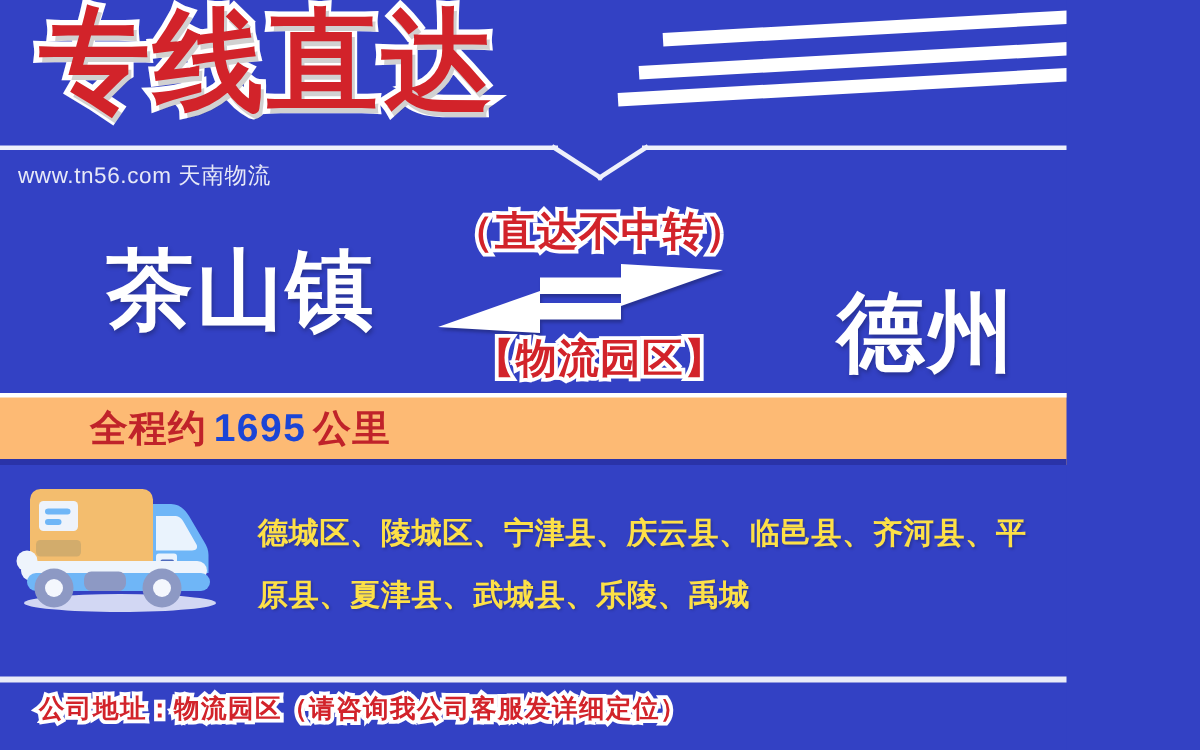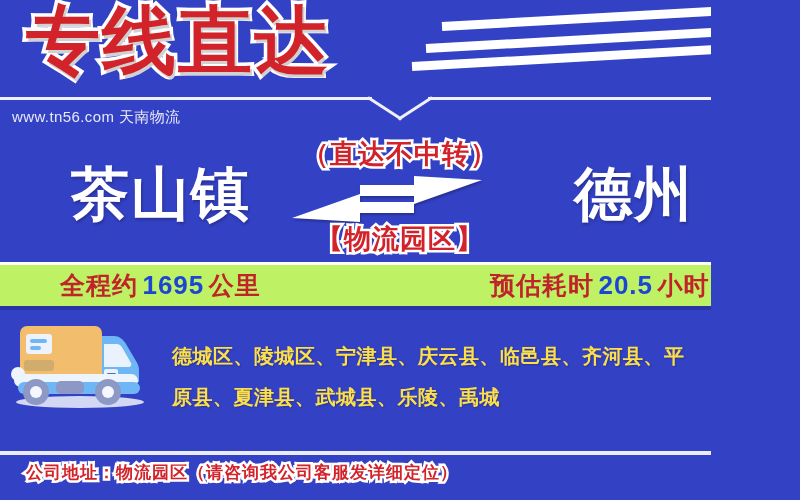--- a/index.html
+++ b/index.html
@@ -58,39 +58,39 @@
   }
 
   
   .city {
     position:absolute; top:162px;
     font-size:58px; font-weight:bold; color:#ffffff;
     letter-spacing:2px; line-height:1.1; white-space:nowrap;
     text-shadow:1px 2px 3px rgba(0,0,0,.25);
   }
   .city.origin { left:55px;margin-left:16px; }
-  .city.dest   { left:574px; }
+  .city.dest   { left:558px;margin-top:28px; }
 
   
   .midtop, .midbot {
     position:absolute; left:0; width:800px; text-align:center;
     font-size:27px; font-weight:bold; color:#d2232a; letter-spacing:1px;
     -webkit-text-stroke:5px #ffffff; paint-order:stroke fill;
     white-space:nowrap;
   }
   .midtop { top:136px; }
   .midbot { top:221px; }
 
   .arrows { position:absolute; top:176px; left:286px; width:202px; height:46px; }
   .arrows svg { display:block; filter:drop-shadow(1px 2px 1px rgba(0,0,0,.25)); }
 
   
   .band {
     position:absolute; top:262px; left:0; width:800px; height:48px;
-    background:#bef264;
+    background:#fdba74;
     border-top:3px solid #ffffff;
     border-bottom:4px solid #2a33a8;
     display:flex; align-items:center;
   }
   .band .left  { position:absolute; left:60px;  white-space:nowrap; }
   .band .right { position:absolute; left:490px; white-space:nowrap; }
   .band .cn { font-size:25px; font-weight:bold; color:#c0232a; letter-spacing:1px; }
   .band .num { font-size:26px; font-weight:bold; color:#1b45d6; letter-spacing:1px; }
 
   
@@ -156,25 +156,20 @@
 
   <div class="midbot">【物流园区】</div>
 
   <div class="city dest">德州</div>
 
   <div class="band">
     <div class="left">
       <span class="cn">全程约</span>
       <span class="num">1695</span>
       <span class="cn">公里</span>
-    </div>
-    <div class="right">
-      <span class="cn">预估耗时</span>
-      <span class="num">20.5</span>
-      <span class="cn">小时</span>
     </div>
   </div>
 
   <div class="truck">
     <svg width="150" height="100" viewBox="0 0 150 100" xmlns="http://www.w3.org/2000/svg">
       <ellipse cx="72" cy="90" rx="64" ry="6" fill="#eef2fb" opacity=".85"></ellipse>
       <path d="M92 24h14c5 0 9 3 12 8l10 17c2 3 3 6 3 9v12H92z" fill="#6fb6f7"></path>
       <rect x="12" y="14" width="82" height="56" rx="7" fill="#f3bd6e"></rect>
       <rect x="18" y="22" width="26" height="20" rx="3" fill="#eef3fb"></rect>
       <rect x="22" y="27" width="17" height="4" rx="2" fill="#6fb6f7"></rect>

